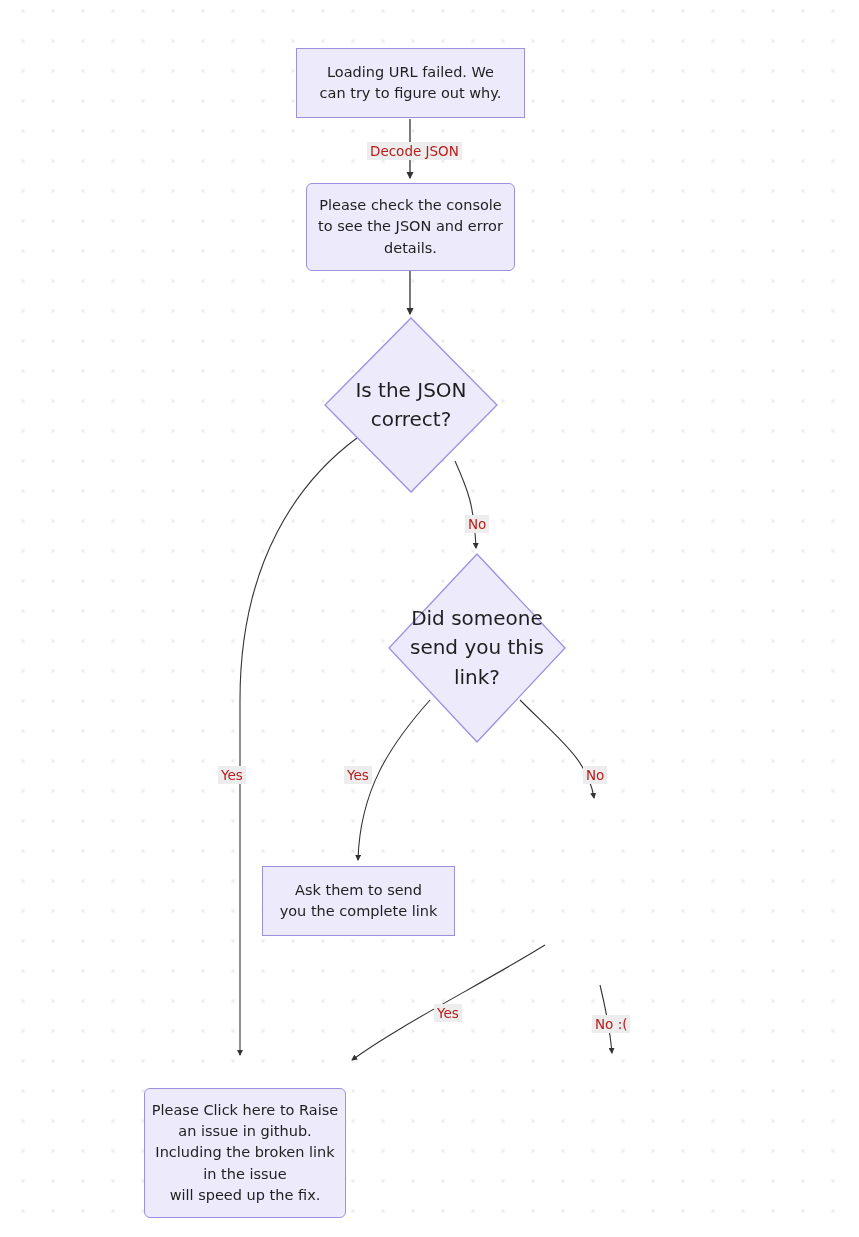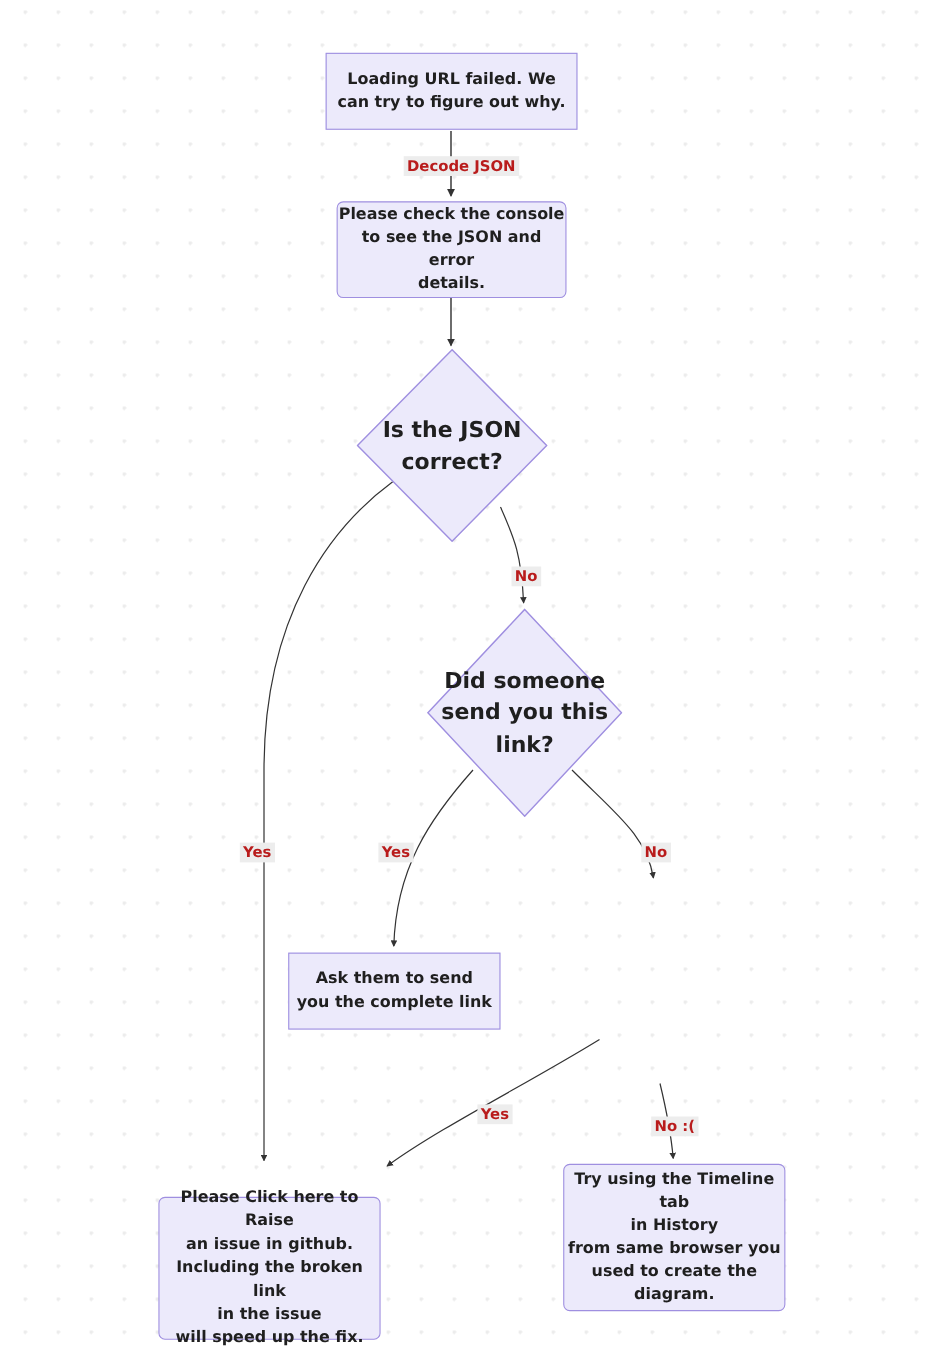--- a/index.html
+++ b/index.html
@@ -14,21 +14,20 @@
   #canvas {
     position: relative;
     width: 859px;
     height: 1237px;
     background-color: #ffffff;
     background-image:
       radial-gradient(circle at 1.6px 1.6px, #ececec 1.6px, rgba(255,255,255,0) 1.7px);
     background-size: 30px 30px;
     background-position: 21.5px 9.5px;
     overflow: hidden;
-    font-weight: bold;
   }
   #edges {
     position: absolute;
     left: 0; top: 0;
     width: 859px;
     height: 1237px;
     pointer-events: none;
   }
   .node {
     position: absolute;
@@ -136,25 +135,20 @@
 
   <div class="node rect-sharp" style="left:262px; top:866px; width:193px; height:70px;">Ask them to send
 you the complete link</div>
 
   <div class="node rect-round" style="left:144px; top:1062px; width:202px; height:130px;margin-top:26px;">Please Click here to Raise
 an issue in github.
 Including the broken link
 in the issue
 will speed up the fix.</div>
 
-  <div class="node rect-round" style="left:512px; top:1058px; width:202px; height:134px;">Try using the Timeline tab
-in History
-from same browser you
-used to create the
-diagram.</div>
 
   <div class="edge-label" style="left:367px; top:142px;">Decode JSON</div>
 
   <div class="edge-label" style="left:218px; top:766px;">Yes</div>
 
   <div class="edge-label" style="left:465px; top:515px;">No</div>
 
   <div class="edge-label" style="left:344px; top:766px;">Yes</div>
 
   <div class="edge-label" style="left:583px; top:766px;">No</div>

